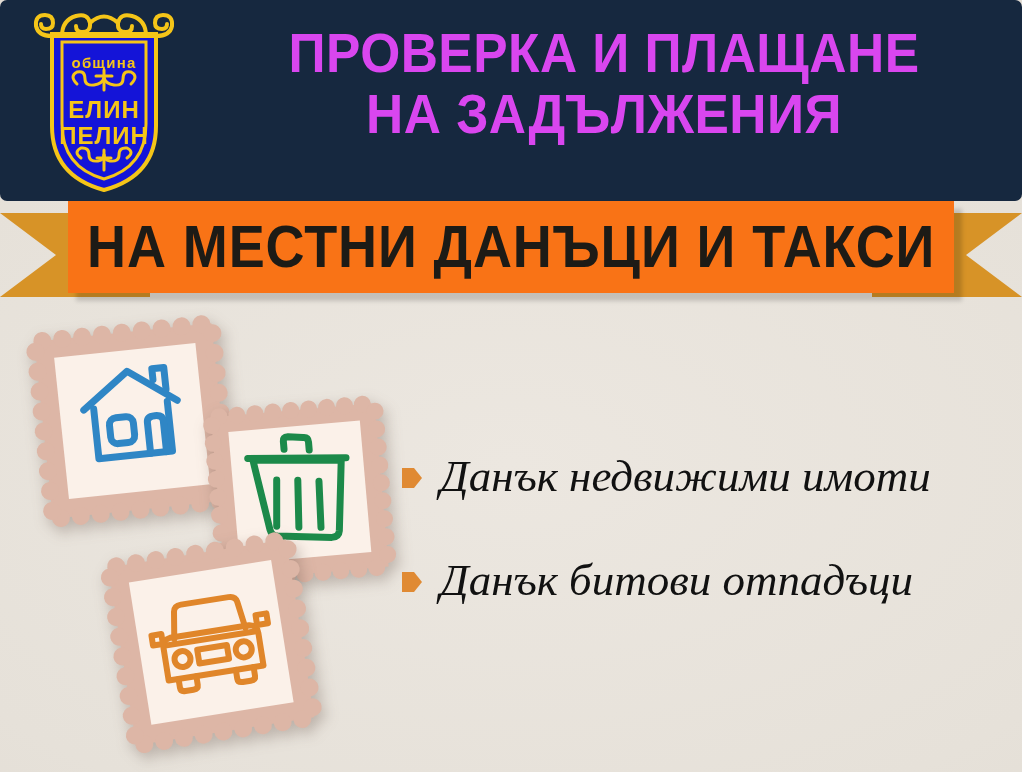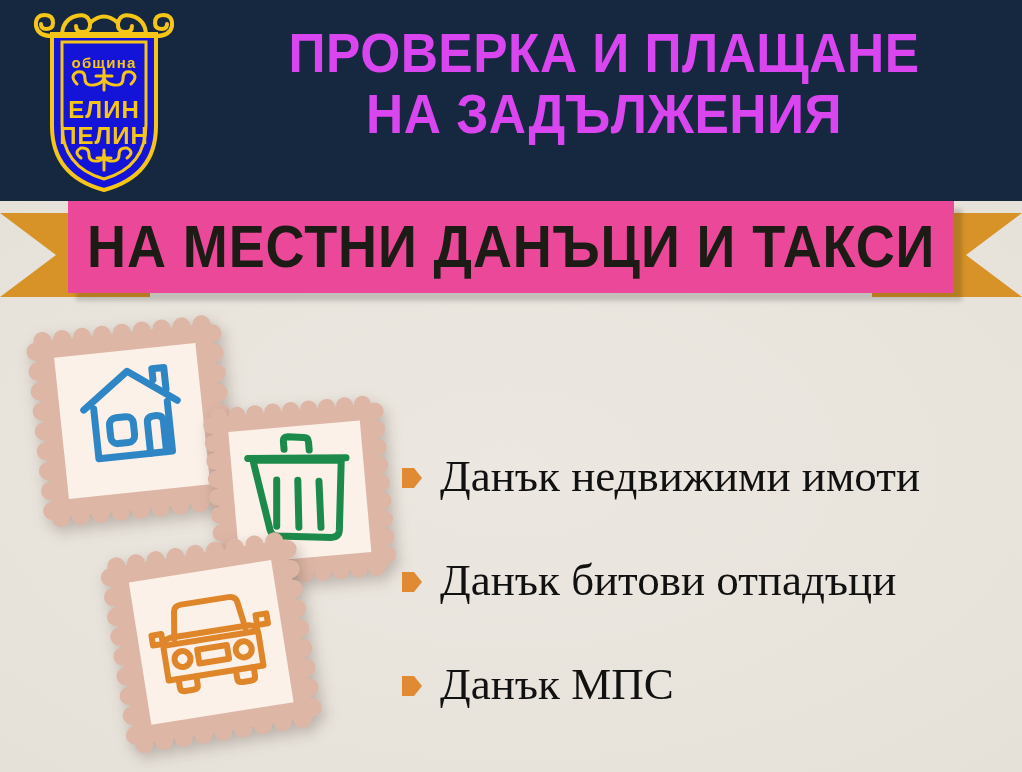--- a/index.html
+++ b/index.html
@@ -25,20 +25,21 @@
   }
 
   
   .header {
     position: absolute;
     left: 0; top: 0;
     width: 1022px;
     height: 201px;
     background: #16283f;
     z-index: 5;
+    border-radius: 7px;
   }
   .header-inner {
     position: absolute;
     inset: 0;
     display: flex;
     align-items: flex-start;
   }
 
   
   .crest {
@@ -103,21 +104,21 @@
     height: 92px;
     background: rgba(0,0,0,0.16);
     filter: blur(2px);
   }
   .ribbon-main {
     position: absolute;
     left: 68px;
     top: 4px;
     width: 886px;
     height: 92px;
-    background: #ec4899;
+    background: #f97316;
     display: flex;
     align-items: center;
     justify-content: center;
   }
   .ribbon-text {
     font-family: "Liberation Sans Narrow", "Liberation Sans", sans-serif;
     font-weight: bold;
     font-size: 60px;
     line-height: 60px;
     color: #1d1b16;
@@ -139,20 +140,21 @@
     position: absolute;
     left: 402px;
     top: 424px;
     width: 610px;
     z-index: 4;
   }
   .bullet-row {
     display: flex;
     align-items: center;
     height: 104px;
+    font-style: italic;
   }
   .bullet-marker {
     flex: 0 0 auto;
     width: 20px;
     height: 22px;
     margin-right: 18px;
     margin-top: 4px;
   }
   .bullet-marker svg { display: block; }
   .bullet-label {
@@ -423,24 +425,16 @@
 
     <div class="bullet-row">
       <span class="bullet-marker">
         <svg width="20" height="22" viewBox="0 0 20 22" xmlns="http://www.w3.org/2000/svg">
           <path d="M0 1 L12 1 L20 11 L12 21 L0 21 Z" fill="#e08a33"></path>
         </svg>
       </span>
       <span class="bullet-label">Данък битови отпадъци</span>
     </div>
 
-    <div class="bullet-row">
-      <span class="bullet-marker">
-        <svg width="20" height="22" viewBox="0 0 20 22" xmlns="http://www.w3.org/2000/svg">
-          <path d="M0 1 L12 1 L20 11 L12 21 L0 21 Z" fill="#e08a33"></path>
-        </svg>
-      </span>
-      <span class="bullet-label">Данък МПС</span>
-    </div>
 
   </div>
 
 </div>
 
 </body></html>

